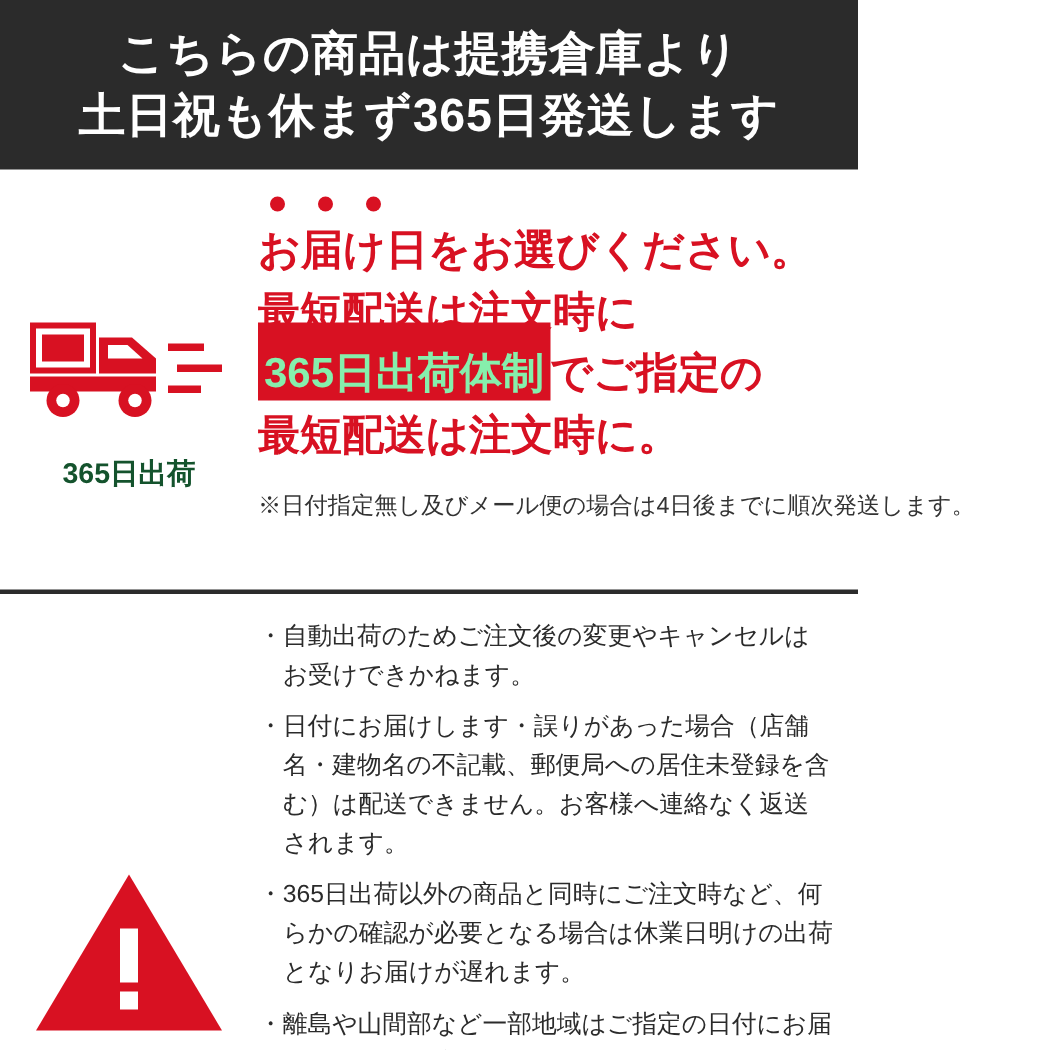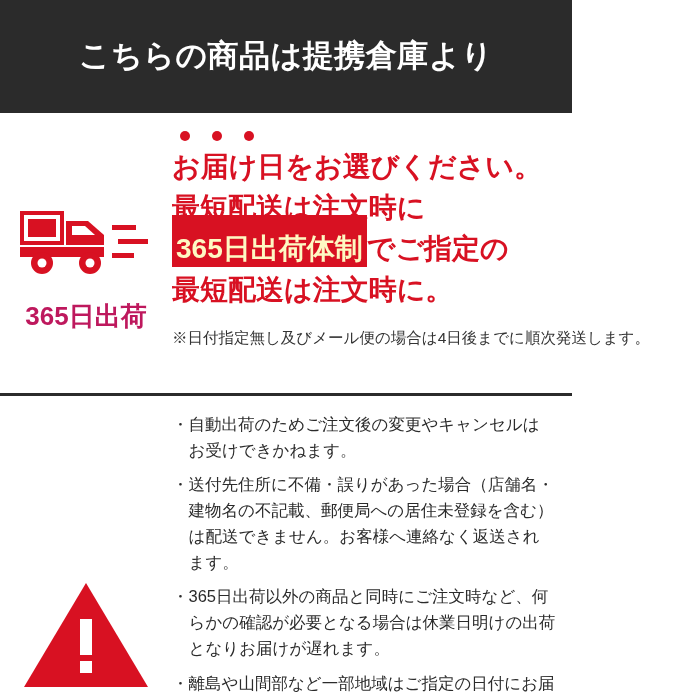--- a/index.html
+++ b/index.html
@@ -41,22 +41,22 @@
     padding: 8px 0 0 0;
   }
   .mid-left {
     flex: 0 0 172px;
     display: flex; flex-direction: column;
     align-items: center; justify-content: center;
     padding-top: 14px;
   }
   .truck-wrap { width: 140px; height: 92px; display: block; }
   .truck-label {
-    color: #be185d;
-    font-size: 26px;
+    color: #14532d;
+    font-size: 19px;
     font-weight: bold;
     margin-top: 12px;
     letter-spacing: 0px;
     white-space: nowrap;
   }
   .mid-right {
     flex: 1 1 auto;
     padding: 4px 14px 0 0;
     display: flex; flex-direction: column;
     justify-content: flex-start;
@@ -72,21 +72,21 @@
   }
   .red-line {
     color: #d81122;
     font-size: 28px;
     font-weight: bold;
     line-height: 1.46;
     white-space: nowrap;
   }
   .hl {
     background: #d81122;
-    color: #fef9c3;
+    color: #86efac;
     padding: 18px 4px 3px 4px;
     margin-top: 12px;
   }
   .note {
     color: #333333;
     font-size: 15.5px;
     line-height: 1.4;
     margin-top: 16px;
     white-space: nowrap;
   }
@@ -130,20 +130,21 @@
   }
   .bullet .txt { flex: 1 1 auto; }
 </style>
 </head>
 <body>
 
 <div class="banner">
 
   <div class="header">
     <div class="header-line">こちらの商品は提携倉庫より</div>
+    <div class="header-line">土日祝も休まず365日発送します</div>
   </div>
 
   <div class="mid">
     <div class="mid-left">
       <span class="truck-wrap">
         <svg viewBox="0 0 140 92" width="140" height="92" aria-hidden="true">
           <g fill="#d81122">
 
             <path d="M4 16 h44 v34 h-44 z"></path>
             <path d="M50 26 h22 l16 14 v10 h-38 z"></path>
@@ -197,21 +198,21 @@
       <div class="caution-label">ご注意</div>
     </div>
 
     <div class="caution-right">
       <div class="bullet">
         <span class="mark">・</span>
         <span class="txt">自動出荷のためご注文後の変更やキャンセルはお受けできかねます。</span>
       </div>
       <div class="bullet">
         <span class="mark">・</span>
-        <span class="txt">送付先住所に不備・誤りがあった場合（店舗名・建物名の不記載、郵便局への居住未登録を含む）は配送できません。お客様へ連絡なく返送されます。</span>
+        <span class="txt">日付にお届けします・誤りがあった場合（店舗名・建物名の不記載、郵便局への居住未登録を含む）は配送できません。お客様へ連絡なく返送されます。</span>
       </div>
       <div class="bullet">
         <span class="mark">・</span>
         <span class="txt">365日出荷以外の商品と同時にご注文時など、何らかの確認が必要となる場合は休業日明けの出荷となりお届けが遅れます。</span>
       </div>
       <div class="bullet">
         <span class="mark">・</span>
         <span class="txt">離島や山間部など一部地域はご指定の日付にお届けできない場合があります。</span>
       </div>
     </div>

